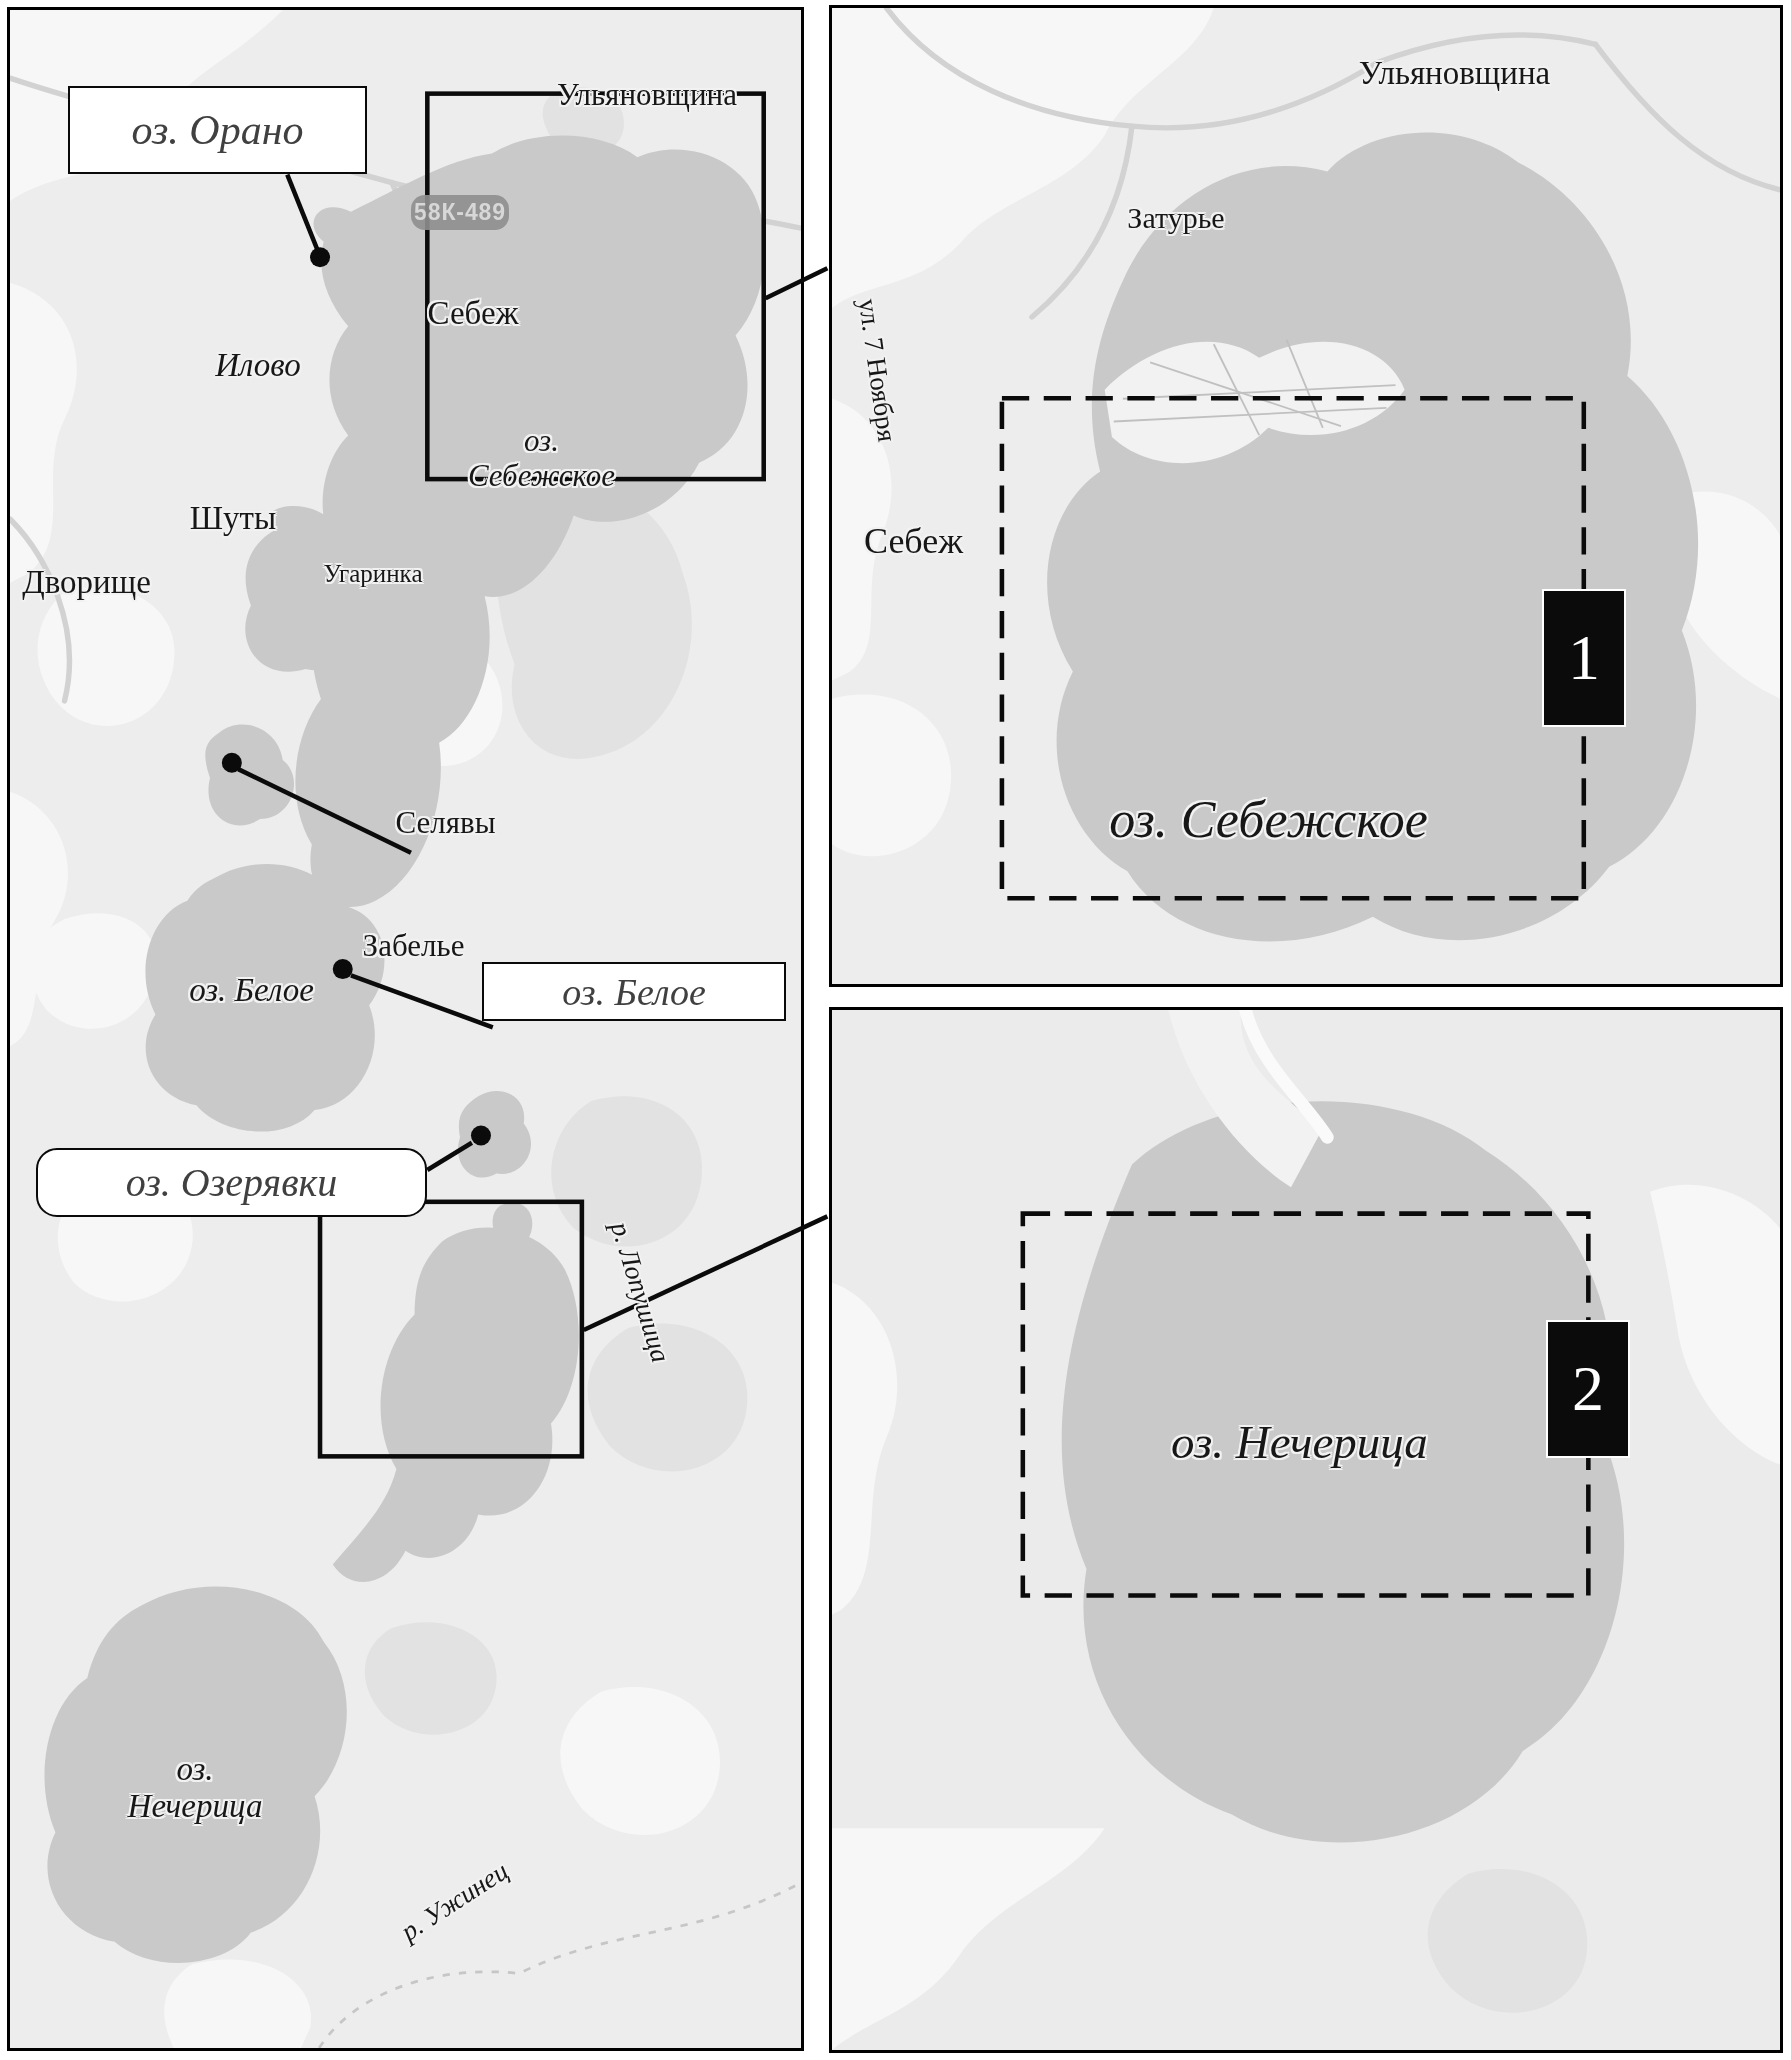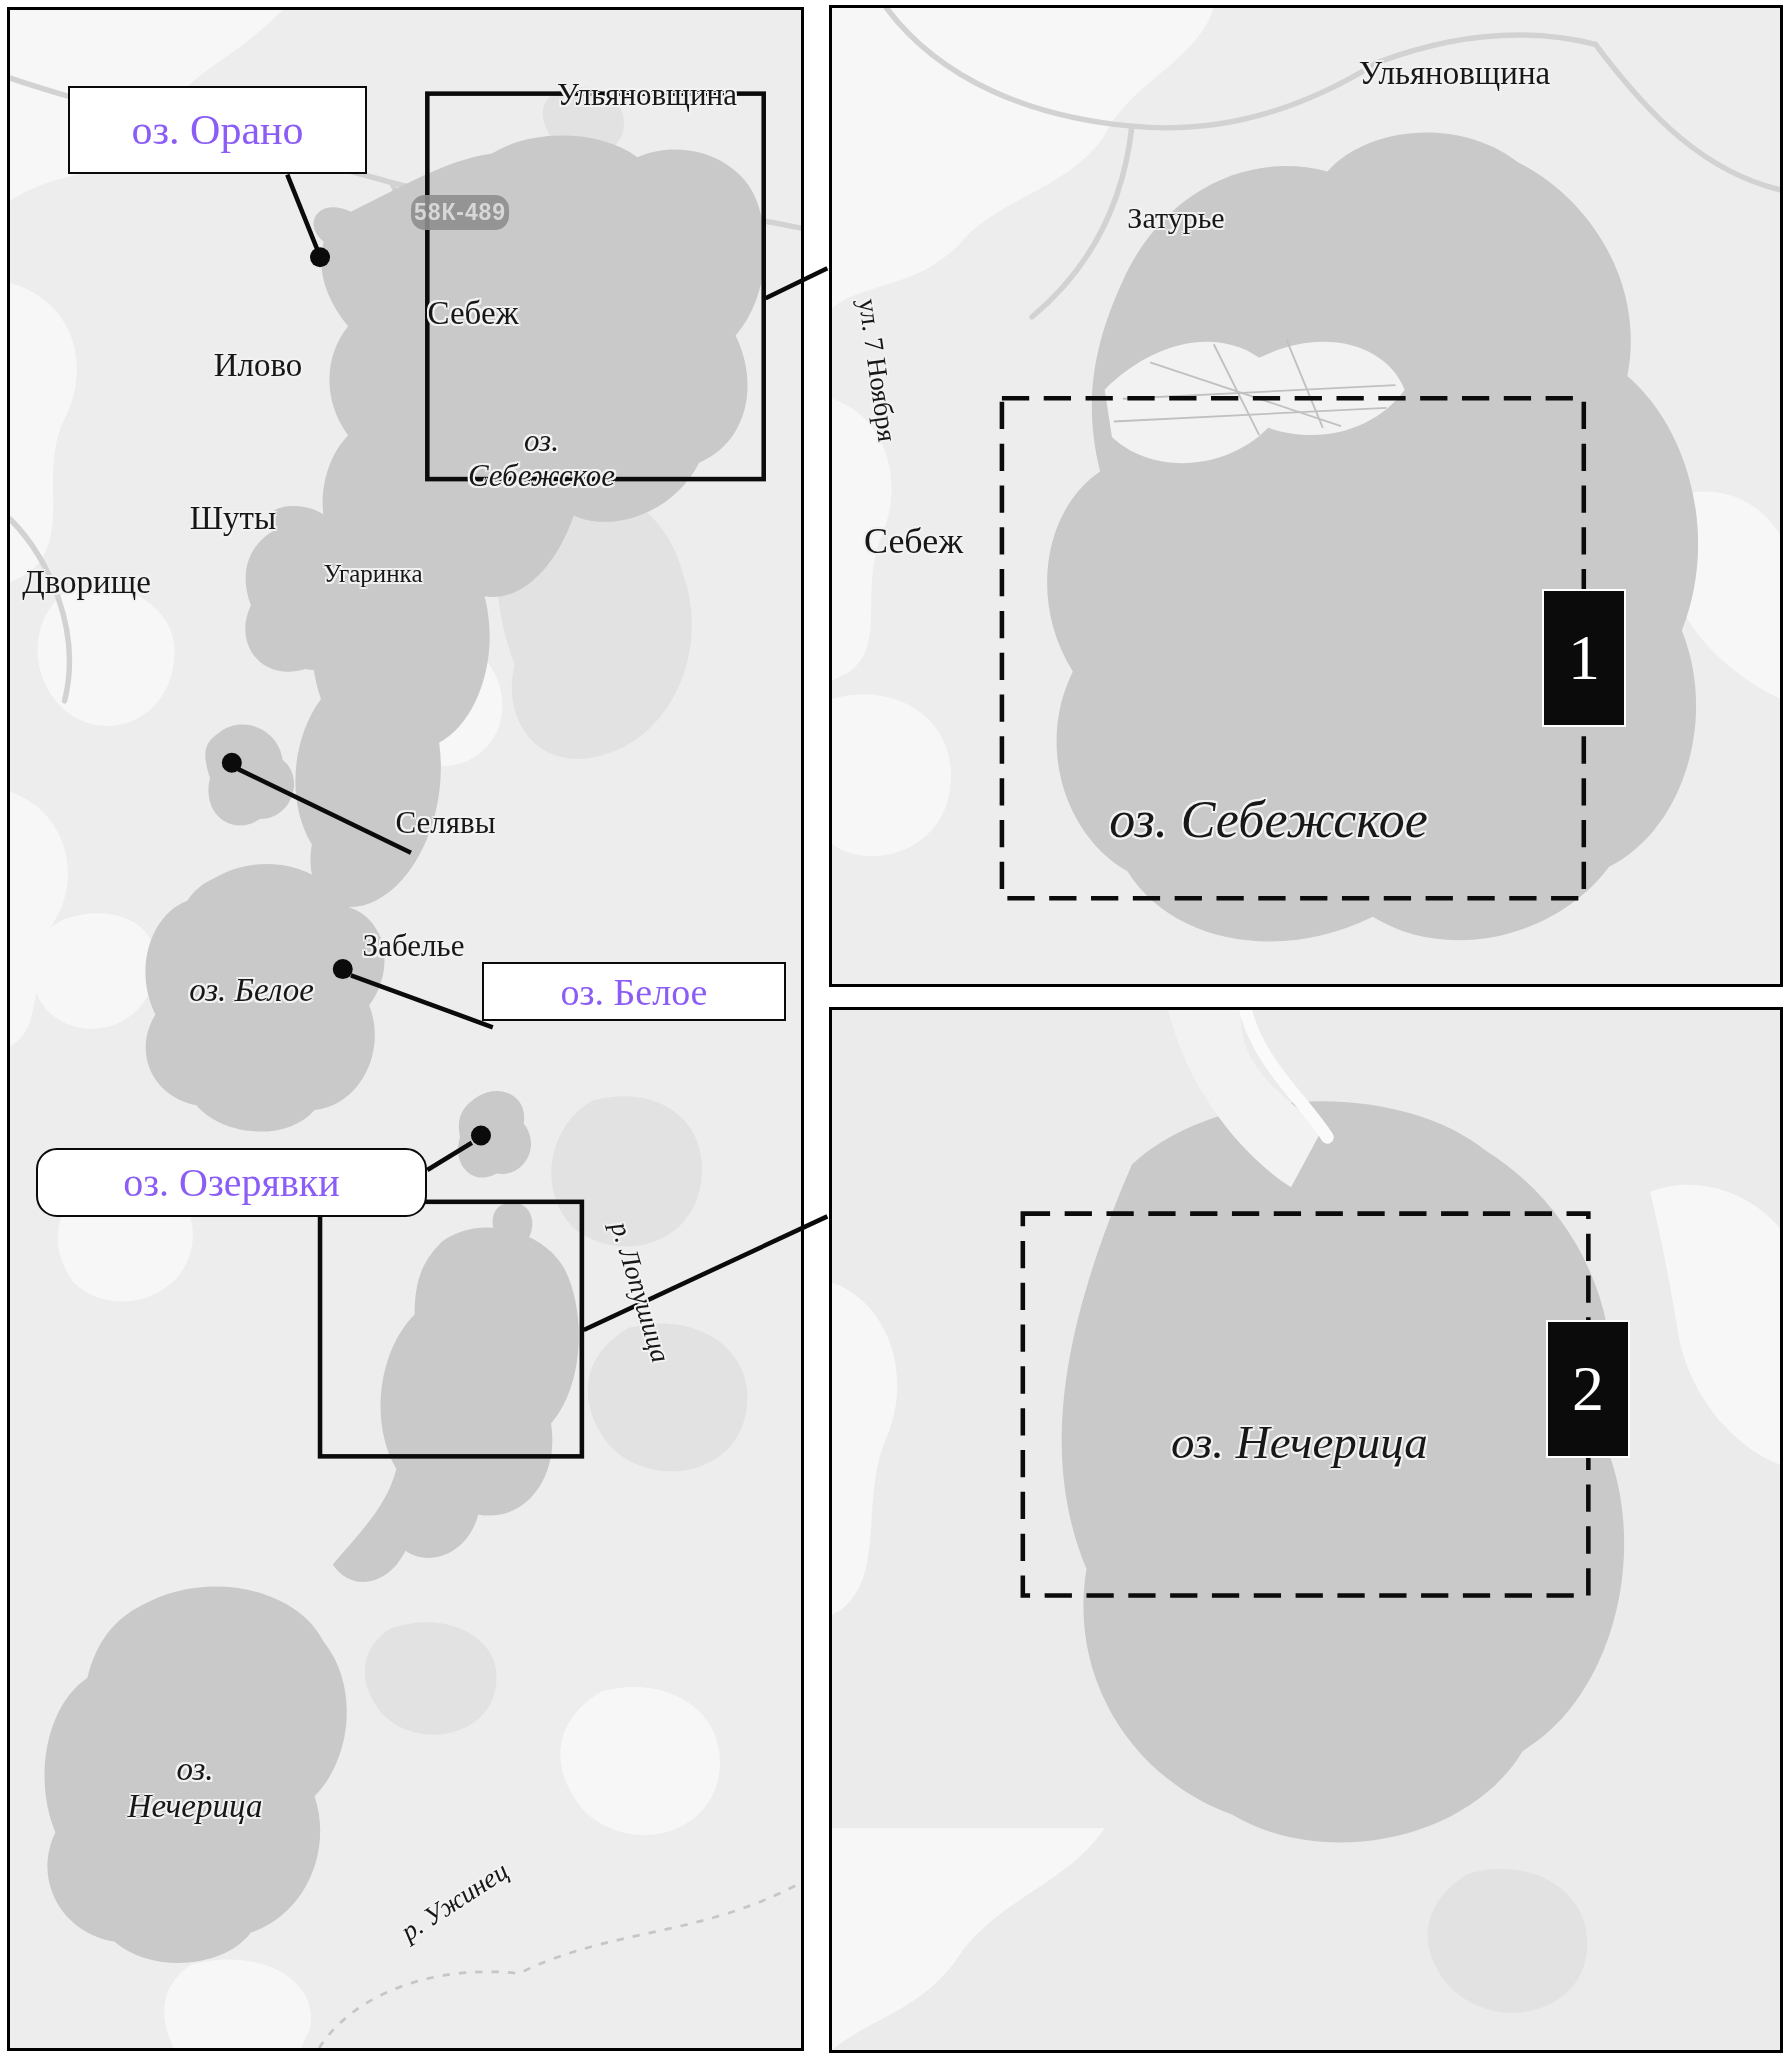--- a/index.html
+++ b/index.html
@@ -29,21 +29,21 @@
   .map-label{
     position:absolute;z-index:10;color:#171717;text-align:center;line-height:1.12;
     text-shadow:-1.8px -1.8px 0 #f2f2f2,1.8px -1.8px 0 #f2f2f2,-1.8px 1.8px 0 #f2f2f2,1.8px 1.8px 0 #f2f2f2,
                 -1.8px 0 0 #f2f2f2,1.8px 0 0 #f2f2f2,0 -1.8px 0 #f2f2f2,0 1.8px 0 #f2f2f2;
   }
   .lake-name{font-style:italic;}
   .rot{transform-origin:center center;}
   .callout{
     position:absolute;z-index:12;background:#fff;border:2.7px solid #0a0a0a;
     display:flex;align-items:center;justify-content:center;
-    color:#8b5cf6;
+    font-style:italic;color:#404040;
   }
   .inset-marker{
     position:absolute;z-index:12;background:var(--marker-bg,#0b0b0b);
     color:var(--marker-text,#fff);border:2.7px solid #fff;box-sizing:border-box;
     display:flex;align-items:center;justify-content:center;font-size:64px;
   }
   .road-badge{
     position:absolute;z-index:9;background:var(--road-badge-bg,#8f8f8f);
     color:var(--road-badge-text,#d9d9d9);border-radius:14px;
     display:flex;align-items:center;justify-content:center;
@@ -145,21 +145,21 @@
   <div class="callout" style="left:36px;top:1148px;width:387px;height:65px;font-size:40px;border-radius:21px;">
       <span>оз. Озерявки</span>
     </div>
 
   <div class="road-badge" style="left:411px;top:195px;width:98px;height:35px;">
       <span>58К-489</span>
     </div>
 
   <div class="map-label" style="left:538px;top:78px;width:218px;font-size:31px;">Ульяновщина</div>
   <div class="map-label" style="left:391px;top:295px;width:164px;font-size:33px;">Себеж</div>
-  <div class="map-label" style="left:176px;top:347px;width:164px;font-size:33px;">Илово</div>
+  <div class="map-label" style="left:176px;top:347px;width:164px;font-size:33px;font-style:italic;">Илово</div>
   <div class="map-label lake-name" style="left:414px;top:424px;width:255px;font-size:31px;">
     <div>оз.</div>
     <div>Себежское</div>
   </div>
   <div class="map-label" style="left:151px;top:500px;width:164px;font-size:33px;">Шуты</div>
   <div class="map-label" style="left:4.5px;top:564px;width:164px;font-size:33px;">Дворище</div>
   <div class="map-label" style="left:285px;top:560px;width:176px;font-size:25px;">Угаринка</div>
   <div class="map-label" style="left:362px;top:806px;width:167px;font-size:31px;">Селявы</div>
   <div class="map-label" style="left:330px;top:929px;width:167px;font-size:31px;">Забелье</div>
   <div class="map-label lake-name" style="left:145px;top:972px;width:213px;font-size:33px;">оз. Белое</div>

